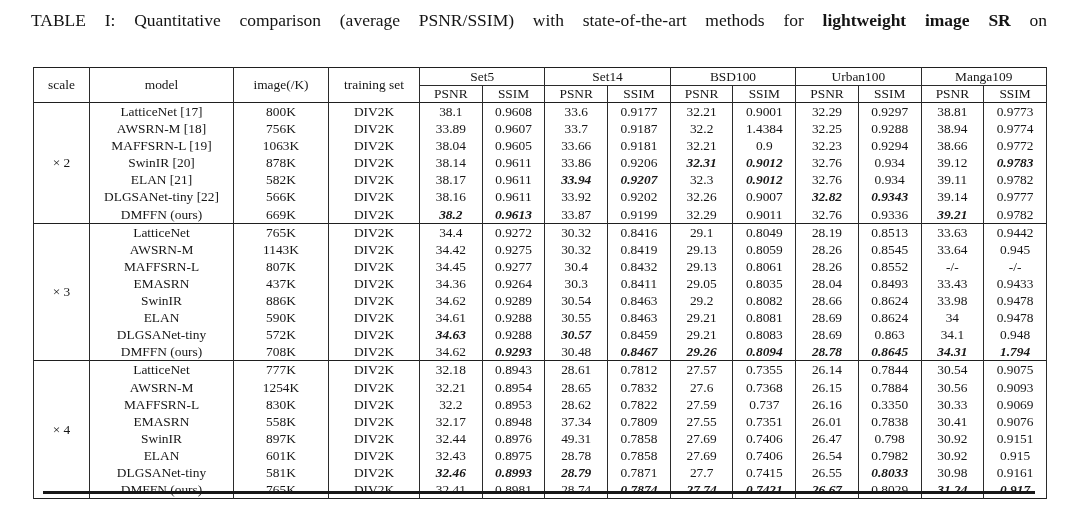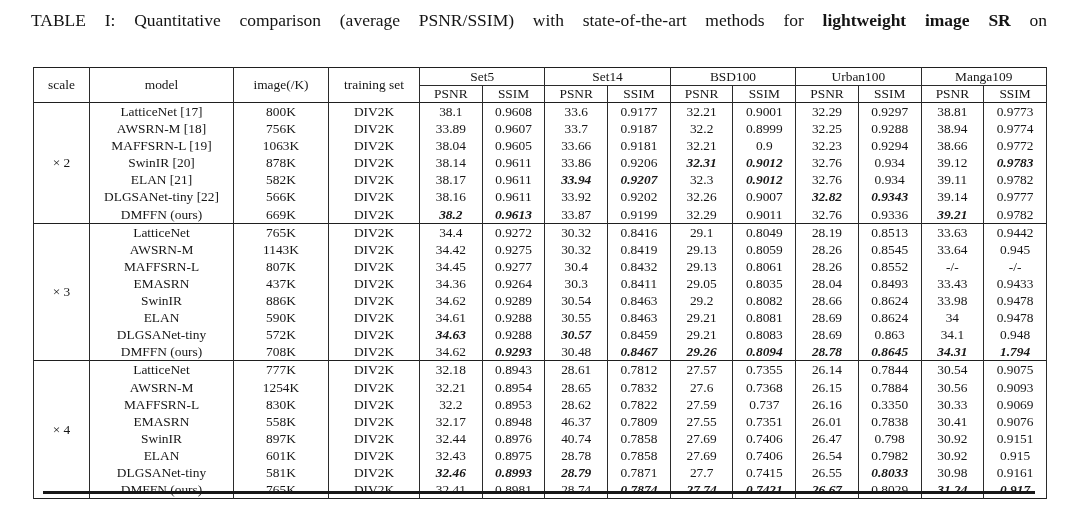--- a/index.html
+++ b/index.html
@@ -129,21 +129,21 @@
       </tr>
       <tr>
         <td>AWSRN-M [18]</td>
         <td>756K</td>
         <td>DIV2K</td>
         <td>33.89</td>
         <td>0.9607</td>
         <td>33.7</td>
         <td>0.9187</td>
         <td>32.2</td>
-        <td>0.8999</td>
+        <td>1.4384</td>
         <td>32.25</td>
         <td>0.9288</td>
         <td>38.94</td>
         <td>0.9774</td>
       </tr>
       <tr>
         <td>MAFFSRN-L [19]</td>
         <td>1063K</td>
         <td>DIV2K</td>
         <td>38.04</td>
@@ -387,36 +387,36 @@
         <td>0.3350</td>
         <td>30.33</td>
         <td>0.9069</td>
       </tr>
       <tr>
         <td>EMASRN</td>
         <td>558K</td>
         <td>DIV2K</td>
         <td>32.17</td>
         <td>0.8948</td>
-        <td>46.37</td>
+        <td>37.34</td>
         <td>0.7809</td>
         <td>27.55</td>
         <td>0.7351</td>
         <td>26.01</td>
         <td>0.7838</td>
         <td>30.41</td>
         <td>0.9076</td>
       </tr>
       <tr>
         <td>SwinIR</td>
         <td>897K</td>
         <td>DIV2K</td>
         <td>32.44</td>
         <td>0.8976</td>
-        <td>40.74</td>
+        <td>49.31</td>
         <td>0.7858</td>
         <td>27.69</td>
         <td>0.7406</td>
         <td>26.47</td>
         <td>0.798</td>
         <td>30.92</td>
         <td>0.9151</td>
       </tr>
       <tr>
         <td>ELAN</td>

